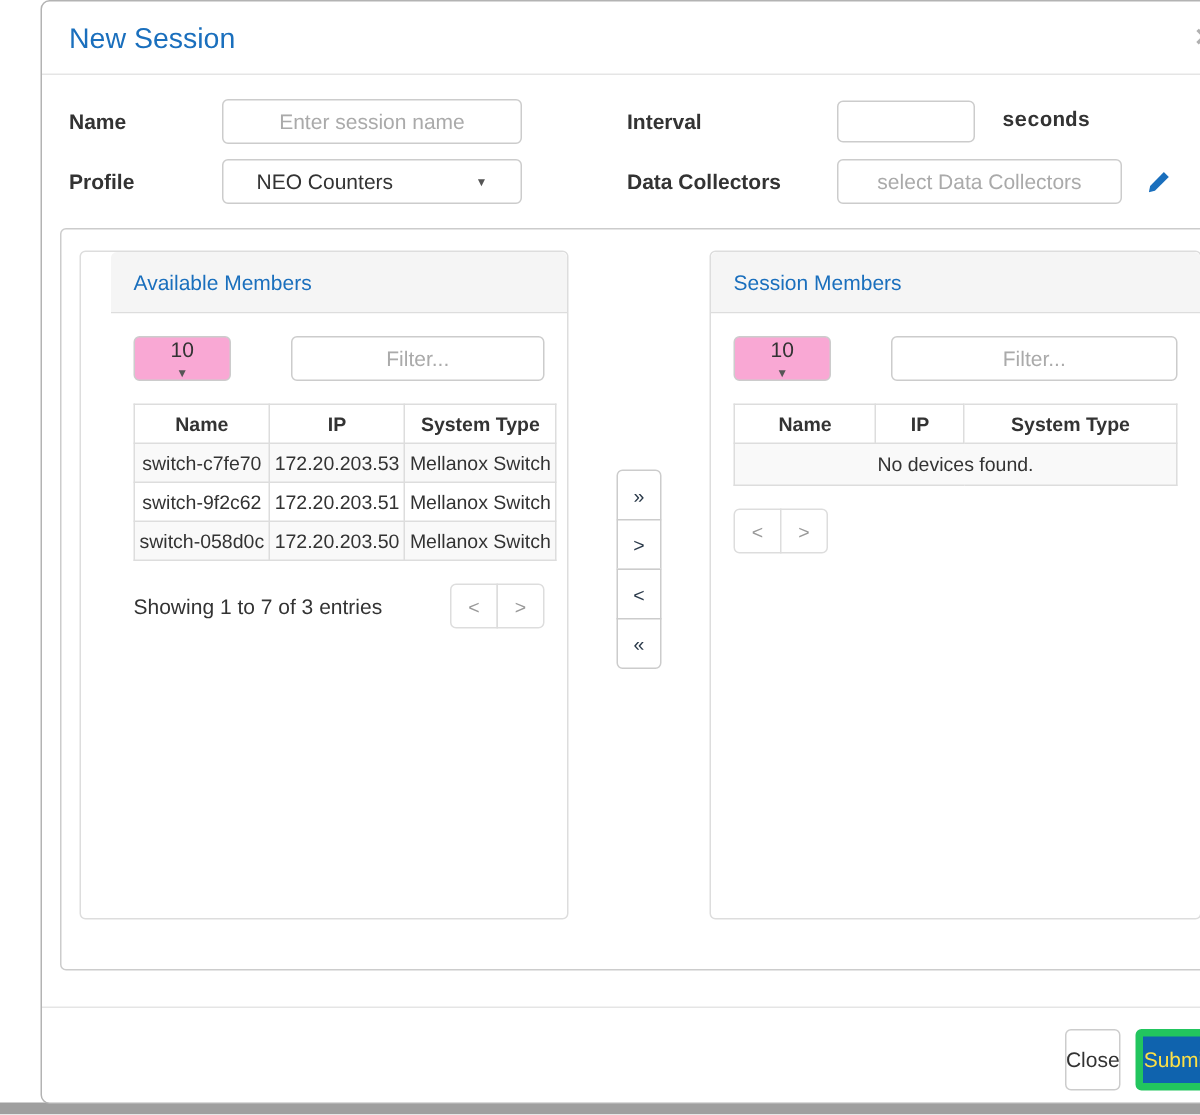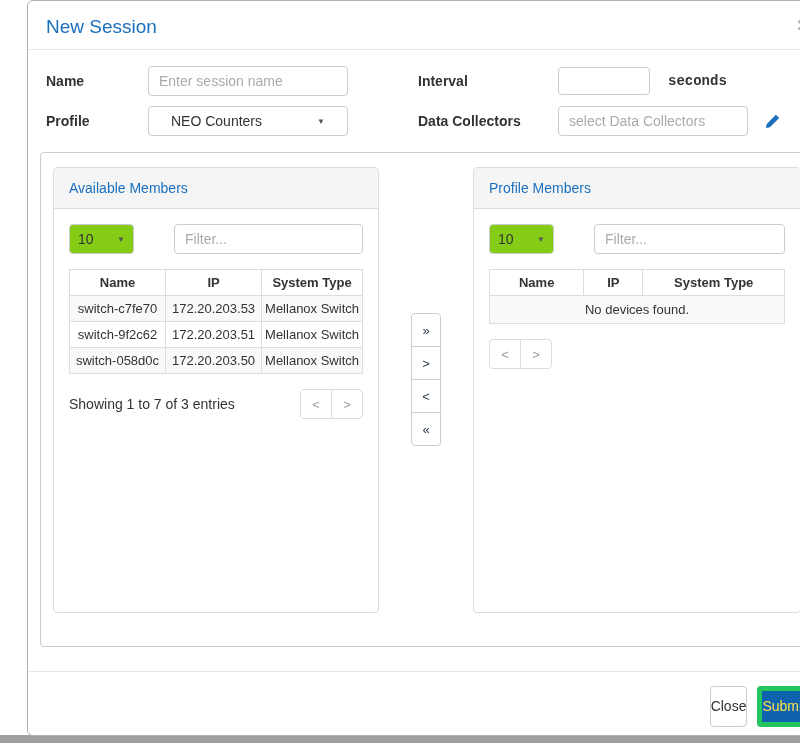--- a/index.html
+++ b/index.html
@@ -43,20 +43,21 @@
     align-items: center;
     row-gap: 10px;
     padding: 16px 14px 4px 18px;
   }
   .form-label { font-size: 14px; font-weight: bold; color: #333; }
   .text-input {
     height: 30px; border: 1px solid #ccc; border-radius: 4px;
     padding: 0 10px; font-size: 14px; color: #333;
     font-family: "Liberation Sans", sans-serif;
     outline: none;
+    text-align: center;
   }
   .text-input::placeholder { color: #aaa; opacity: 1; }
   .name-input { width: 200px; }
   .interval-wrap { display: flex; align-items: center; }
   .interval-input { width: 92px; height: 28px; }
   .interval-unit { font-size: 14px; font-weight: bold; color: #333; margin-left: 18px; font-family: Liberation Mono, monospace; }
   .select-box {
     width: 200px; height: 30px;
     border: 1px solid #ccc; border-radius: 4px;
     display: flex; align-items: center; justify-content: space-between;
@@ -73,41 +74,41 @@
     border: 1px solid #ccc; border-radius: 4px;
     height: 495px;
     padding: 14px 12px;
     display: flex;
     align-items: flex-start;
   }
   .panel {
     border: 1px solid #ddd; border-radius: 4px;
     height: 446px; background: #fff;
   }
-  .panel-available { width: 326px; }
+  .panel-available { width: 326px; padding-left: 20px; }
   .panel-session { width: 328px; }
   .transfer-col {
     width: 105px; display: flex; justify-content: center;
     padding-top: 146px;
   }
   .panel-header {
     background: #f5f5f5;
     border-bottom: 1px solid #ddd;
     border-radius: 4px 4px 0 0;
     padding: 12px 15px;
     color: #1a6fbd; font-size: 14px;
   }
   .panel-body { padding: 15px; }
   .controls-row { display: flex; align-items: center; margin-bottom: 15px; }
   .page-select {
     width: 65px; height: 30px;
     border: 1px solid #ccc; border-radius: 4px;
     display: flex; align-items: center; justify-content: space-between;
     padding: 0 8px; font-size: 14px; color: #333;
-    background: #84cc16; cursor: pointer; flex-shrink: 0;
+    background: #f9a8d4; cursor: pointer; flex-shrink: 0; flex-direction: column;
   }
   .filter-input { flex: 1; margin-left: 40px; min-width: 0; }
   
   .member-table {
     width: 100%; border-collapse: collapse;
     font-size: 13px; color: #333;
   }
   .member-table th, .member-table td {
     border: 1px solid #ddd;
     padding: 5px 3px;
@@ -254,21 +255,21 @@
     <div class="transfer-col">
       <div class="transfer-group">
         <span class="transfer-btn">»</span>
         <span class="transfer-btn">&gt;</span>
         <span class="transfer-btn">&lt;</span>
         <span class="transfer-btn">«</span>
       </div>
     </div>
 
     <div class="panel panel-session">
-      <div class="panel-header">Profile Members</div>
+      <div class="panel-header">Session Members</div>
       <div class="panel-body">
         <div class="controls-row">
           <span class="page-select">
             <span>10</span>
             <span class="caret">▼</span>
           </span>
           <input class="text-input filter-input" type="text" placeholder="Filter..." style="">
         </div>
         <table class="member-table tbl-se">
           <thead>

